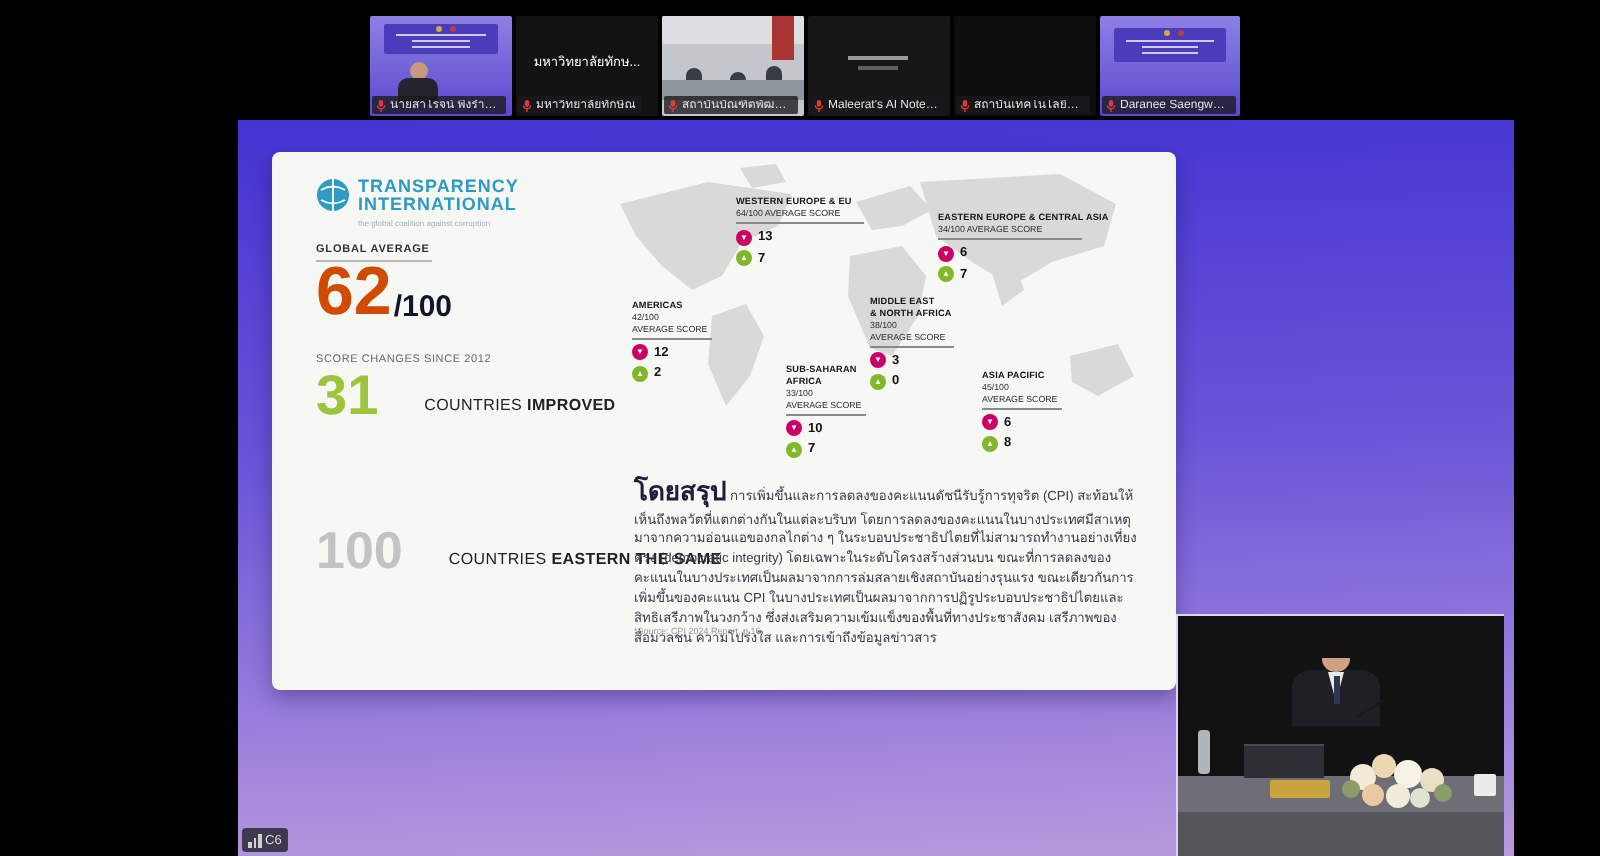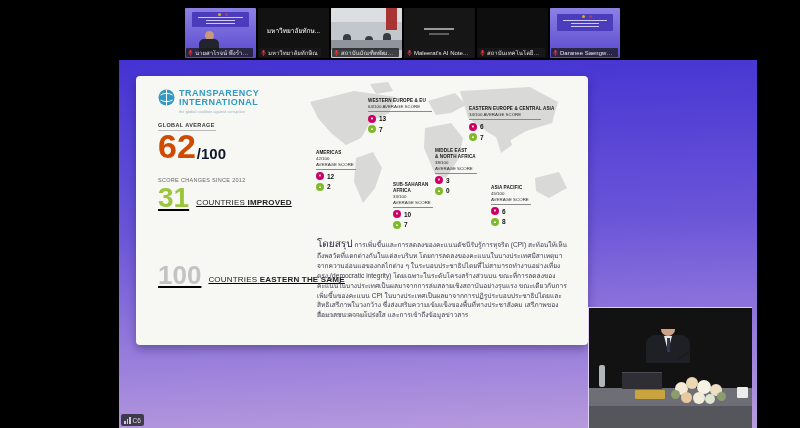--- a/index.html
+++ b/index.html
@@ -46,21 +46,21 @@
   .ti-name { color:#2f9ac4; font-weight:700; font-size:9px; line-height:1.05; letter-spacing:.5px; }
   .ti-tag  { color:#9fb4bf; font-size:4px; margin-top:1px; }
 
   .ga-label { position:absolute; left:22px; top:46px; font-size:5.5px; font-weight:700; color:#333; letter-spacing:.4px; }
   .ga-rule  { position:absolute; left:22px; top:54px; width:58px; height:1px; background:#b9b9b9; }
   .ga-score { position:absolute; left:22px; top:56px; display:flex; align-items:flex-end; }
   .ga-num   { font-size:34px; font-weight:800; color:#d04a00; line-height:.85; }
   .ga-den   { font-size:15px; font-weight:800; color:#0f172a; line-height:1; margin-left:1px; }
 
   .sc-head { position:absolute; left:22px; top:101px; font-size:5.5px; color:#666; letter-spacing:.3px; }
-  .stat { position:absolute; left:22px; display:flex; align-items:flex-end; gap:7px;text-decoration:underline; }
+  .stat { position:absolute; left:22px; display:flex; align-items:flex-end; gap:23px; }
   .stat .num { font-weight:800; line-height:.8; }
   .stat .lbl { font-size:8px; color:#222; padding-bottom:2px; font-weight:500; letter-spacing:.2px; }
   .stat .lbl b { font-weight:800; }
   #stat-improved { top:111px; } #stat-improved .num { font-size:28px; color:#9bc53d; }
   #stat-declined { top:149px; } #stat-declined .num { font-size:28px; color:#c4006e; }
   #stat-same     { top:189px; } #stat-same .num     { font-size:26px; color:#c3c3c3; }
 
   
   #worldmap { position:absolute; left:166px; top:6px; }
 
@@ -77,21 +77,21 @@
   #region-weu { left:232px; top:22px; width:80px; } #region-weu .rule { width:64px; }
   #region-eeca{ left:333px; top:30px; width:92px; } #region-eeca .rule{ width:72px; }
   #region-ame { left:180px; top:74px; width:52px; } #region-ame .rule { width:40px; }
   #region-mena{ left:299px; top:72px; width:54px; } #region-mena .rule{ width:42px; }
   #region-ssa { left:257px; top:106px; width:48px;} #region-ssa .rule { width:40px; }
   #region-ap  { left:355px; top:109px; width:46px;} #region-ap .rule  { width:40px; }
 
   
   #summary { position:absolute; left:181px; top:160px; width:252px; font-size:6.6px; line-height:1.5;
              color:#3a3a4c; text-align:left; }
-  #summary .intro { font-weight:400; font-size:10px; color:#1d1d3c; }
+  #summary .intro { font-weight:700; font-size:13px; color:#1d1d3c; }
   #footnote { position:absolute; left:181px; top:237px; font-size:4.5px; color:#979797; }
 
   
   #webcam { position:absolute; left:469px; top:247px; width:164px; height:121px; background:#121212;
             border-top:1.5px solid #ddd2f2; border-left:1.5px solid #ddd2f2; overflow:hidden; }
   #webcam .table-top { position:absolute; left:0; right:0; bottom:22px; height:18px; background:#6e6e76; }
   #webcam .table-skirt { position:absolute; left:0; right:0; bottom:0; height:22px; background:#55555c; }
   #webcam .hair { position:absolute; left:71px; top:11px; width:16px; height:10px; border-radius:8px 8px 0 0; background:#15110e; }
   #webcam .head { position:absolute; left:72px; top:15px; width:14px; height:13px; border-radius:50%; background:#cfa184; }
   #webcam .body { position:absolute; left:57px; top:27px; width:44px; height:28px; border-radius:9px 9px 0 0; background:#1e2026; }

